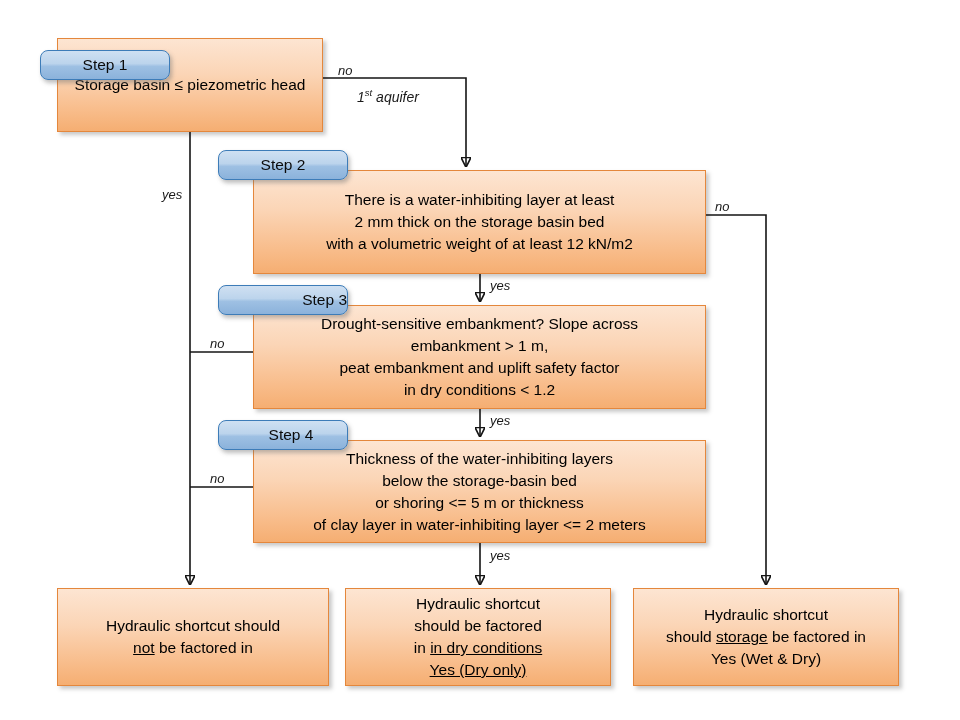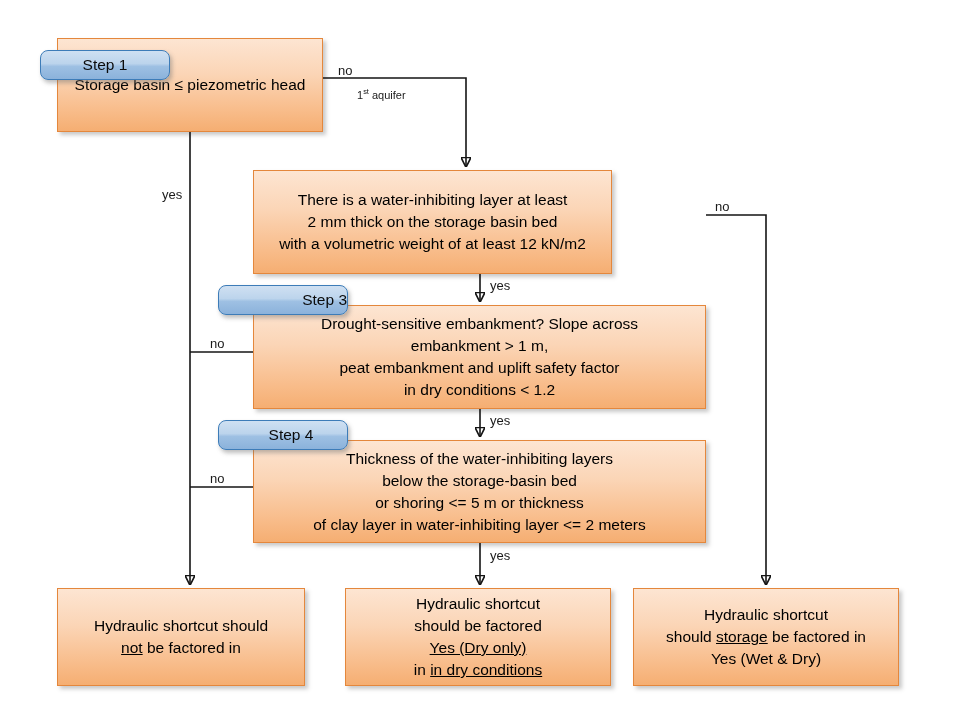--- a/index.html
+++ b/index.html
@@ -32,25 +32,25 @@
     color: #000000;
     font-size: 15.5px;
     line-height: 1.42;
   }
   .obox .txt { width: 100%; padding: 0 6px; }
   .obox .ln { display: block; white-space: nowrap; }
   .u { text-decoration: underline; }
 
   
   #box-step1 { left: 57px;  top: 38px;  width: 266px; height: 94px; }
-  #box-step2 { left: 253px; top: 170px; width: 359px; height: 104px; }
+  #box-step2 { left: 253px; top: 170px; width: 453px; height: 104px; }
   #box-step3 { left: 253px; top: 305px; width: 453px; height: 104px; }
   #box-step4 { left: 253px; top: 440px; width: 453px; height: 103px; }
 
-  #box-out-left  { left: 57px;  top: 588px; width: 248px; height: 98px; }
+  #box-out-left  { left: 57px;  top: 588px; width: 272px; height: 98px; }
   #box-out-mid   { left: 345px; top: 588px; width: 266px; height: 98px; }
   #box-out-right { left: 633px; top: 588px; width: 266px; height: 98px; }
 
   
   .badge {
     position: absolute;
     box-sizing: border-box;
     width: 130px;
     height: 30px;
     border: 1px solid #3D7CB8;
@@ -79,22 +79,23 @@
   }
   #edges path, #edges line { stroke: #141414; stroke-width: 1.6px; fill: none; }
 
   
   .elabel {
     position: absolute;
     font-size: 13px;
     color: #1A1A1A;
     white-space: nowrap;
     z-index: 6;
-  }
-  .elabel.big { font-size: 11px; }
+    font-style: italic;
+  }
+  .elabel.big { font-size: 14px; }
   .elabel sup { font-size: 0.68em; vertical-align: super; }
 </style>
 </head>
 <body>
 
 <div id="canvas">
 
   <svg id="edges" viewBox="0 0 960 720" width="960" height="720">
     <defs>
       <marker id="arrow" viewBox="0 0 10 10" refX="8.6" refY="5" markerWidth="6.2" markerHeight="6.2" orient="auto-start-reverse">
@@ -173,36 +174,39 @@
     <div class="txt">
       <span class="ln">Hydraulic shortcut should</span>
       <span class="ln"><span class="u">not</span><span> be factored in</span></span>
     </div>
   </div>
 
   <div class="obox" id="box-out-mid">
     <div class="txt">
       <span class="ln">Hydraulic shortcut</span>
       <span class="ln">should be factored</span>
+      <span class="ln"><span>in </span><span class="u">in dry conditions</span></span>
       <span class="ln"><span class="u">Yes (Dry only)</span></span>
-      <span class="ln"><span>in </span><span class="u">in dry conditions</span></span>
     </div>
   </div>
 
   <div class="obox" id="box-out-right">
     <div class="txt">
       <span class="ln">Hydraulic shortcut</span>
       <span class="ln"><span>should </span><span class="u">storage</span><span> be factored in</span></span>
       <span class="ln">Yes (Wet &amp; Dry)</span>
     </div>
   </div>
 
   <div class="badge" id="badge-1">
     <span>Step 1</span>
   </div>
+  <div class="badge" id="badge-2">
+    <span>Step 2</span>
+  </div>
   <div class="badge" id="badge-3">
     <span>Step 3</span>
   </div>
   <div class="badge" id="badge-4">
     <span>Step 4</span>
   </div>
 
 </div>
 
 </body></html>

